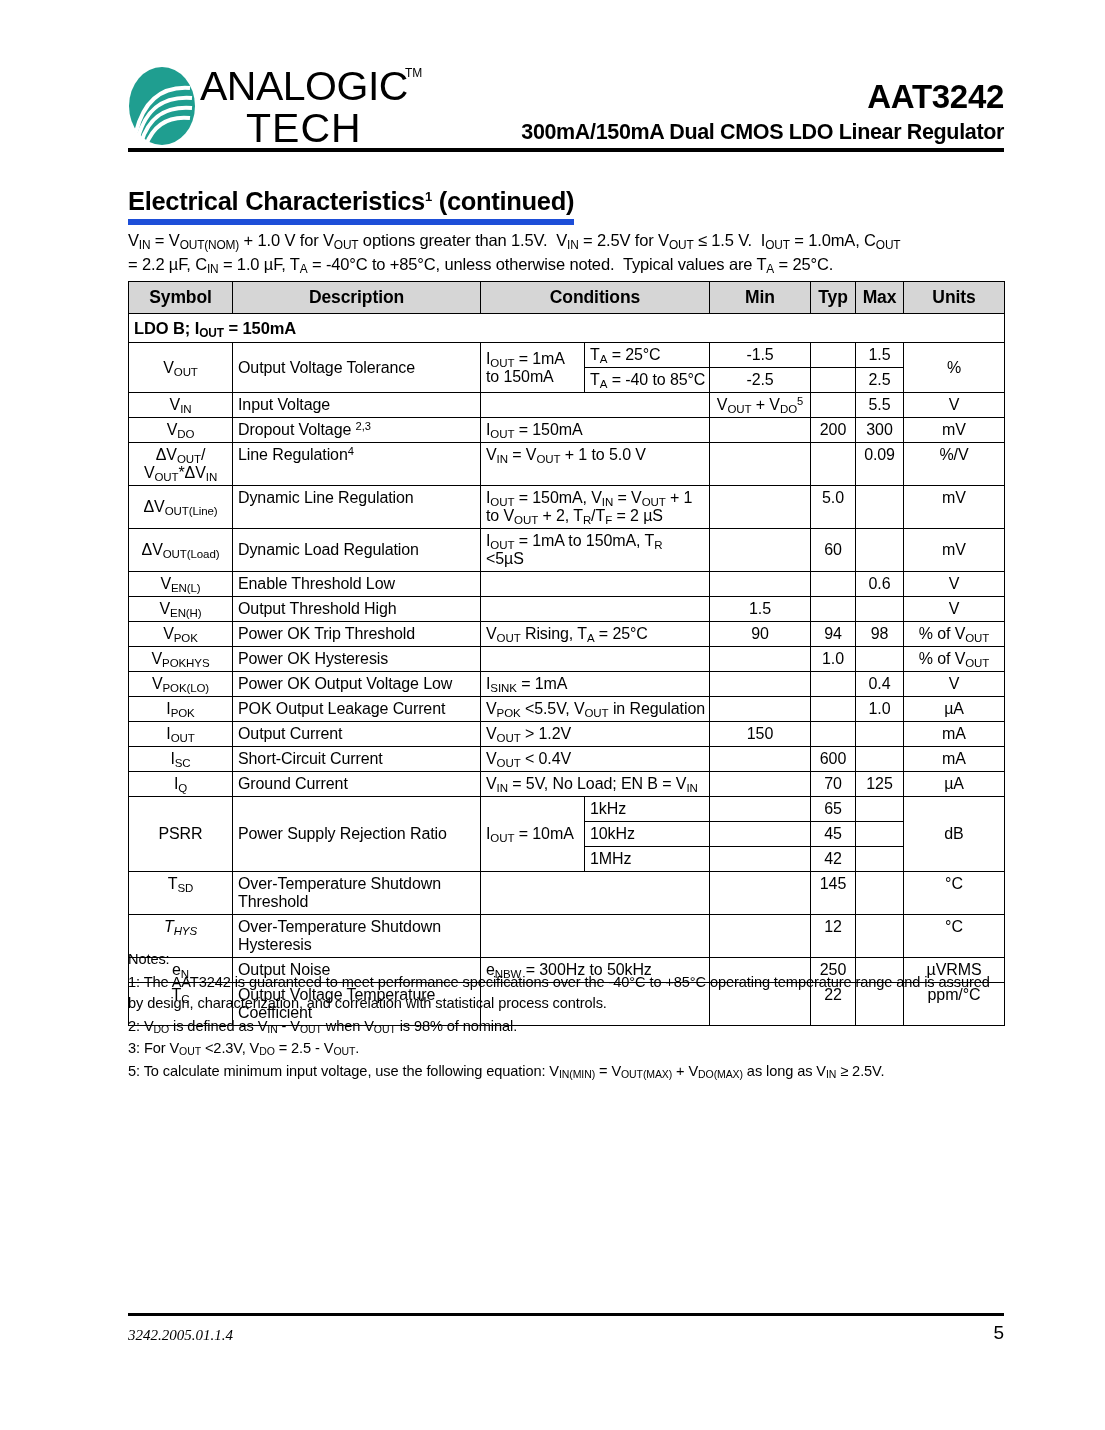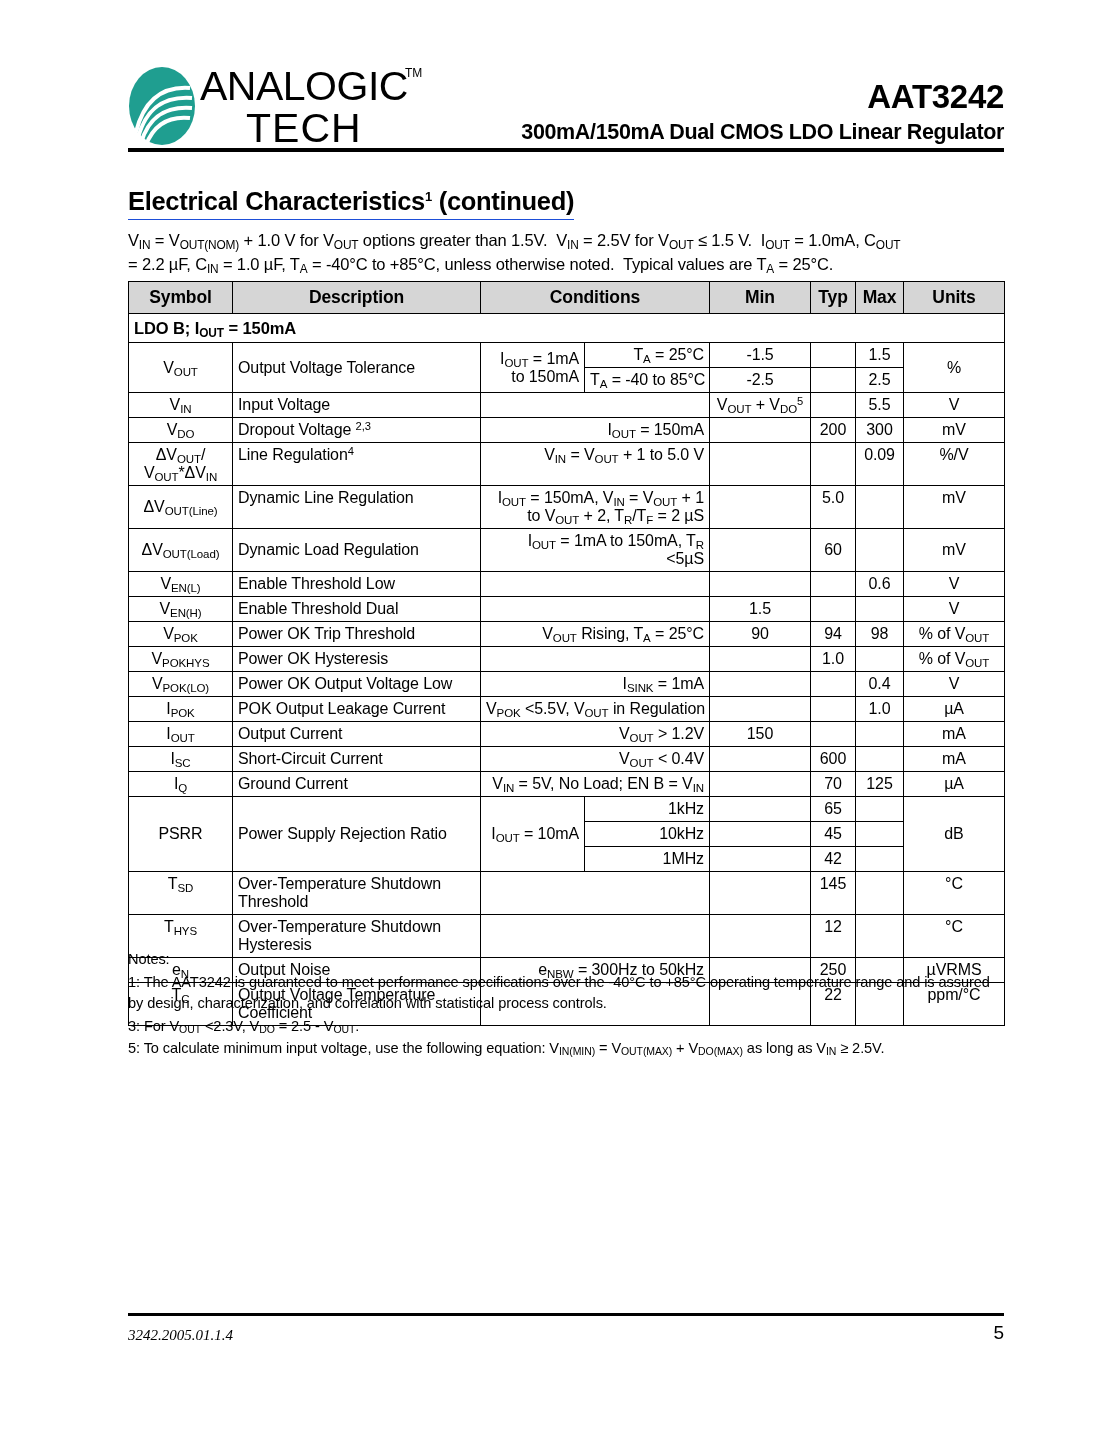--- a/index.html
+++ b/index.html
@@ -105,21 +105,21 @@
   }
 
   
   .section-title {
     position: absolute;
     left: 128px;
     top: 187px;
     font-size: 25.5px;
     font-weight: bold;
     letter-spacing: -0.3px;
-    border-bottom: 1px solid #1d4ed8;
+    border-bottom: 6px solid #1d4ed8;
     padding-bottom: 3px;
     display: inline-block;
     white-space: nowrap;
   }
   .section-title sup { font-size: 13px; vertical-align: super; font-weight: bold;}
 
   .intro {
     position: absolute;
     left: 128px;
     top: 228px;
@@ -161,21 +161,21 @@
   }
   th.th-desc, th.th-cond { text-align: left; padding-left: 9px; }
   .banner td {
     font-weight: bold;
     font-size: 16.5px;
     text-align: left;
     height: 22px;
   }
   .c-sym   { text-align: center; }
   .c-desc  { text-align: left; padding-left: 9px; }
-  .c-cond  { text-align: right; padding-left: 7px; }
+  .c-cond  { text-align: left; padding-left: 7px; }
   .c-num   { text-align: center; }
   .c-units { text-align: center; }
   .nowrap  { white-space: nowrap; }
 
   
   .notes {
     position: absolute;
     left: 128px;
     top: 949px;
     width: 878px;
@@ -340,21 +340,21 @@
         <td class="c-sym">V<sub>EN(L)</sub></td>
         <td class="c-desc">Enable Threshold Low</td>
         <td class="c-cond" colspan="2"></td>
         <td class="c-num"></td>
         <td class="c-num"></td>
         <td class="c-num">0.6</td>
         <td class="c-units">V</td>
       </tr>
       <tr>
         <td class="c-sym">V<sub>EN(H)</sub></td>
-        <td class="c-desc">Enable Threshold Dual</td>
+        <td class="c-desc">Output Threshold High</td>
         <td class="c-cond" colspan="2"></td>
         <td class="c-num">1.5</td>
         <td class="c-num"></td>
         <td class="c-num"></td>
         <td class="c-units">V</td>
       </tr>
       <tr>
         <td class="c-sym">V<sub>POK</sub></td>
         <td class="c-desc">Power OK Trip Threshold</td>
         <td class="c-cond" colspan="2">V<sub>OUT</sub> Rising, T<sub>A</sub> = 25°C</td>
@@ -444,21 +444,21 @@
       <tr>
         <td class="c-sym" style="vertical-align:top;">T<sub>SD</sub></td>
         <td class="c-desc" style="vertical-align:top;">Over-Temperature Shutdown<br>Threshold</td>
         <td class="c-cond" colspan="2"></td>
         <td class="c-num"></td>
         <td class="c-num" style="vertical-align:top;">145</td>
         <td class="c-num"></td>
         <td class="c-units" style="vertical-align:top;">°C</td>
       </tr>
       <tr>
-        <td class="c-sym" style="vertical-align:top;">T<sub>HYS</sub></td>
+        <td class="c-sym" style="vertical-align:top;font-style:italic;">T<sub>HYS</sub></td>
         <td class="c-desc" style="vertical-align:top;">Over-Temperature Shutdown<br>Hysteresis</td>
         <td class="c-cond" colspan="2"></td>
         <td class="c-num"></td>
         <td class="c-num" style="vertical-align:top;">12</td>
         <td class="c-num"></td>
         <td class="c-units" style="vertical-align:top;">°C</td>
       </tr>
       <tr>
         <td class="c-sym">e<sub>N</sub></td>
         <td class="c-desc">Output Noise</td>
@@ -476,20 +476,21 @@
         <td class="c-num" style="vertical-align:top;">22</td>
         <td class="c-num"></td>
         <td class="c-units" style="vertical-align:top;">ppm/°C</td>
       </tr>
     </tbody>
   </table>
 
   <div class="notes">
     <p>Notes:</p>
     <p>1: The AAT3242 is guaranteed to meet performance specifications over the -40°C to +85°C operating temperature range and is assured by design, characterization, and correlation with statistical process controls.</p>
+    <p>2: V<sub>DO</sub> is defined as V<sub>IN</sub> - V<sub>OUT</sub> when V<sub>OUT</sub> is 98% of nominal.</p>
     <p>3: For V<sub>OUT</sub> &lt;2.3V, V<sub>DO</sub> = 2.5 - V<sub>OUT</sub>.</p>
     <p>5: To calculate minimum input voltage, use the following equation: V<sub>IN(MIN)</sub> = V<sub>OUT(MAX)</sub> + V<sub>DO(MAX)</sub> as long as V<sub>IN</sub> ≥ 2.5V.</p>
   </div>
 
   <div class="footer-rule"></div>
   <div class="footer-left">3242.2005.01.1.4</div>
   <div class="footer-right">5</div>
 
 </div>
 

